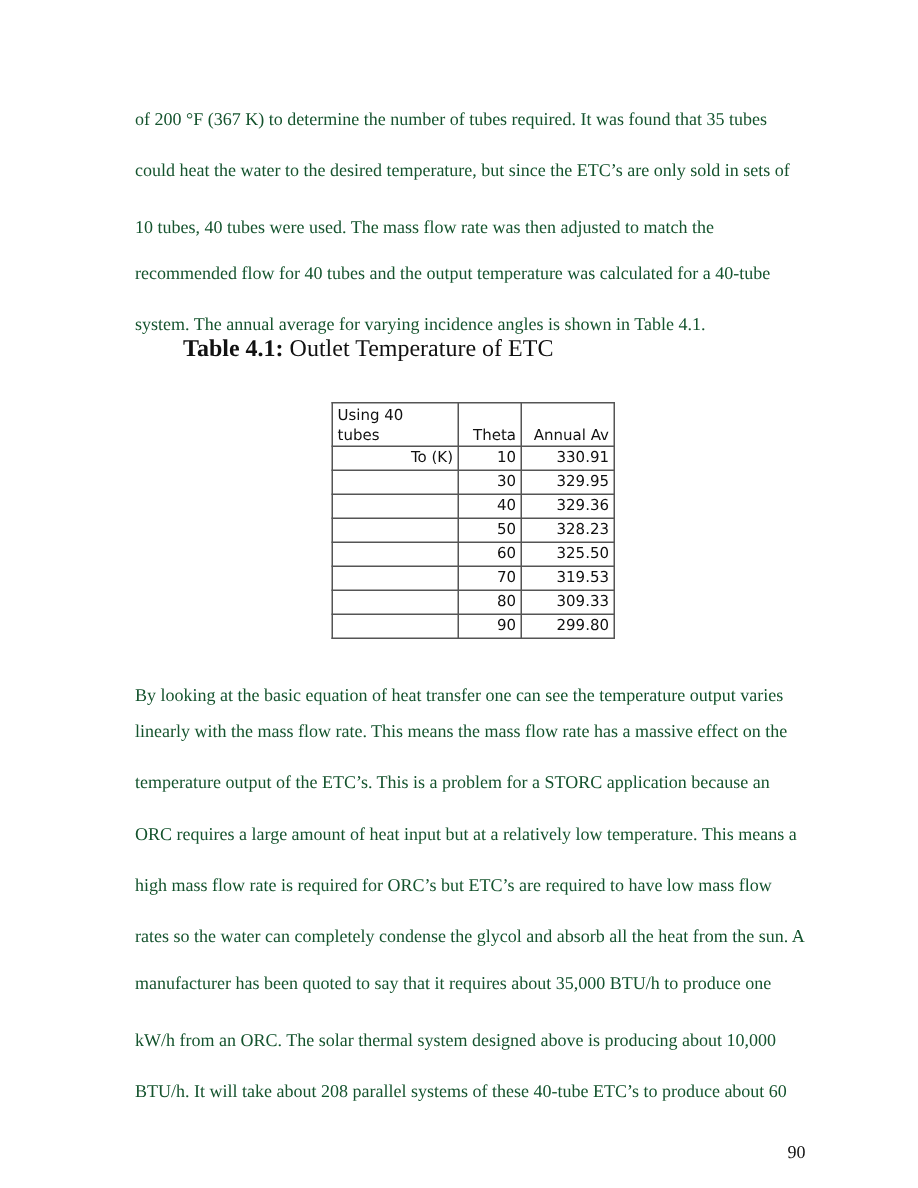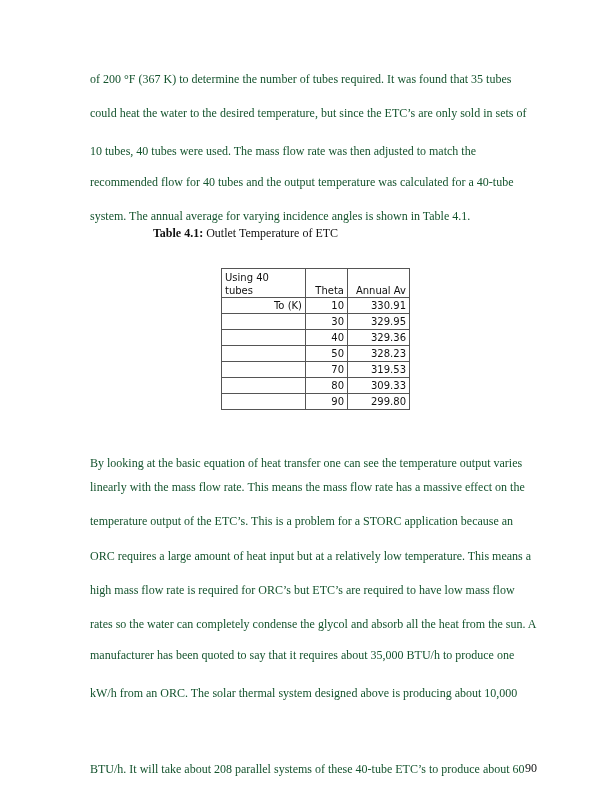--- a/index.html
+++ b/index.html
@@ -5,21 +5,21 @@
     html, body { margin: 0; padding: 0; background: #ffffff; }
     body { width: 612px; height: 792px; position: relative; overflow: hidden; }
     .page { position: absolute; left: 0; top: 0; width: 612px; height: 792px; background: #fff; }
     .line {
       position: absolute; left: 90px; white-space: nowrap;
       font-family: "Liberation Serif", serif; font-size: 12px; color: #14532d;
       line-height: 14px;
     }
     .caption {
       position: absolute; left: 0; width: 491px; top: 226px; text-align: center;
-      font-family: "Liberation Serif", serif; font-size: 12px; color: #111; line-height: 14px;
+      font-family: "Liberation Serif", serif; font-size: 16px; color: #111; line-height: 14px;
     }
     .caption b { font-weight: bold; }
     table.data {
       position: absolute; left: 221px; top: 268px;
       border-collapse: collapse;
       font-family: "DejaVu Sans", sans-serif; font-size: 10px; color: #111;
     }
     table.data td {
       border: 1px solid #555; padding: 0 3px; height: 15px; line-height: 15px;
       vertical-align: bottom;
@@ -71,20 +71,25 @@
       <td class="c2">40</td>
       <td class="c3">329.36</td>
     </tr>
     <tr>
       <td class="c1"></td>
       <td class="c2">50</td>
       <td class="c3">328.23</td>
     </tr>
     <tr>
       <td class="c1"></td>
+      <td class="c2">60</td>
+      <td class="c3">325.50</td>
+    </tr>
+    <tr>
+      <td class="c1"></td>
       <td class="c2">70</td>
       <td class="c3">319.53</td>
     </tr>
     <tr>
       <td class="c1"></td>
       <td class="c2">80</td>
       <td class="c3">309.33</td>
     </tr>
     <tr>
       <td class="c1"></td>
@@ -96,17 +101,17 @@
 
   <div>
     <div class="line" style="top:456px;">By looking at the basic equation of heat transfer one can see the temperature output varies</div>
     <div class="line" style="top:480px;">linearly with the mass flow rate. This means the mass flow rate has a massive effect on the</div>
     <div class="line" style="top:514px;">temperature output of the ETC’s. This is a problem for a STORC application because an</div>
     <div class="line" style="top:549px;">ORC requires a large amount of heat input but at a relatively low temperature. This means a</div>
     <div class="line" style="top:583px;">high mass flow rate is required for ORC’s but ETC’s are required to have low mass flow</div>
     <div class="line" style="top:617px;">rates so the water can completely condense the glycol and absorb all the heat from the sun. A</div>
     <div class="line" style="top:648px;">manufacturer has been quoted to say that it requires about 35,000 BTU/h to produce one</div>
     <div class="line" style="top:686px;">kW/h from an ORC. The solar thermal system designed above is producing about 10,000</div>
-    <div class="line" style="top:720px;margin-top:42px;">BTU/h. It will take about 208 parallel systems of these 40-tube ETC’s to produce about 60</div>
+    <div class="line" style="top:720px;">BTU/h. It will take about 208 parallel systems of these 40-tube ETC’s to produce about 60</div>
   </div>
 
   <div class="pagenum" style="top:761px;">90</div>
 </div>
 
 </body></html>

